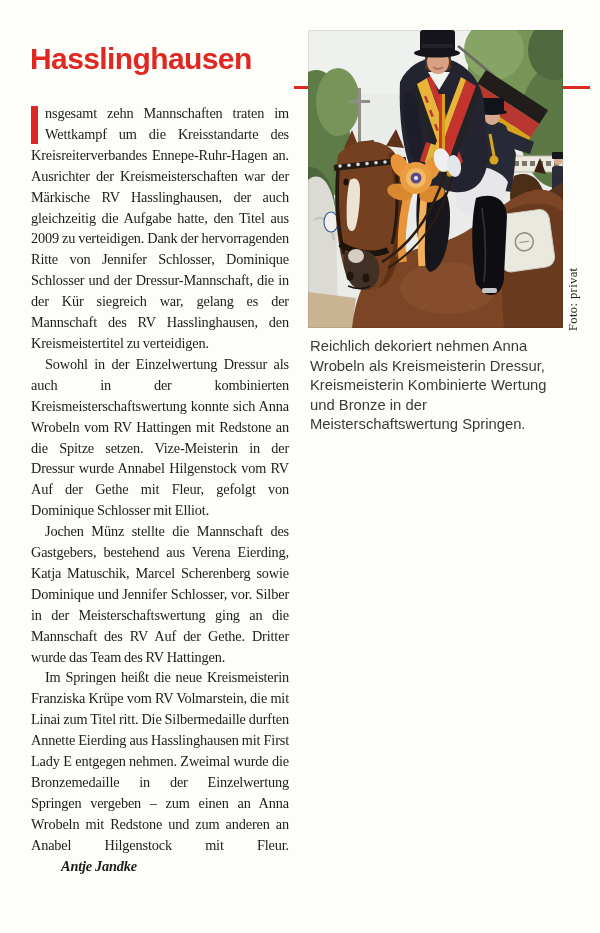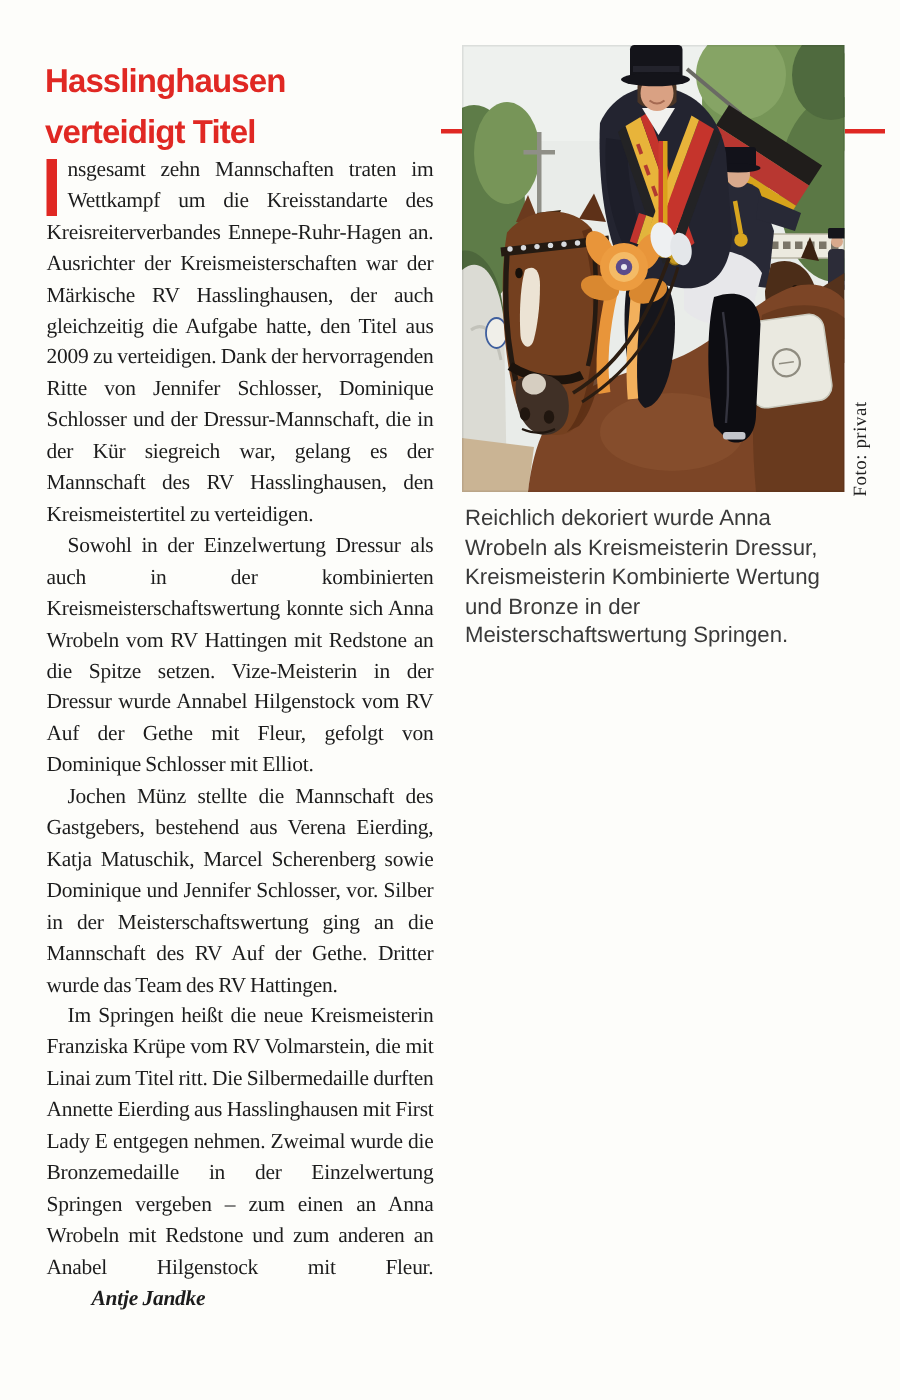--- a/index.html
+++ b/index.html
@@ -8,21 +8,21 @@
     background:#fdfdfa;
     font-family:"Liberation Serif",serif;
     position:relative;
   }
   .page{position:absolute;inset:0;}
 
   
   .headline{
     position:absolute;left:30px;top:22px;width:280px;
     font-family:"Liberation Sans",sans-serif;
-    font-weight:bold;font-size:22px;line-height:34px;
+    font-weight:bold;font-size:30px;line-height:34px;
     letter-spacing:-0.6px;color:var(--accent,#e02823);
   }
   .headline span{display:block;}
 
   
   .red-rule{
     position:absolute;left:294px;top:86px;width:296px;height:3px;
     background:var(--accent,#e02823);z-index:1;
   }
 
@@ -73,21 +73,20 @@
     font-size:16.5px;color:#222;
   }
 </style>
 </head>
 <body>
 
 <div class="page">
 
   <h1 class="headline">
     <span>Hasslinghausen</span>
-    <span>verteidigt Titel</span>
   </h1>
 
   <div class="red-rule"></div>
 
   <div class="column">
     <p><span class="dropcap">I</span><span>nsgesamt zehn Mannschaften traten im Wettkampf um die Kreisstandarte des Kreisreiterverbandes Ennepe-Ruhr-Hagen an. Ausrichter der Kreismeisterschaften war der Märkische RV Hasslinghausen, der auch gleichzeitig die Aufgabe hatte, den Titel aus 2009 zu verteidigen. Dank der hervorragenden Ritte von Jennifer Schlosser, Dominique Schlosser und der Dressur-Mannschaft, die in der Kür siegreich war, gelang es der Mannschaft des RV Hasslinghausen, den Kreismeistertitel zu verteidigen.</span></p>
     <p class="indent"><span>Sowohl in der Einzelwertung Dressur als auch in der kombinierten Kreismeisterschaftswertung konnte sich Anna Wrobeln vom RV Hattingen mit Redstone an die Spitze setzen. Vize-Meisterin in der Dressur wurde Annabel Hilgenstock vom RV Auf der Gethe mit Fleur, gefolgt von Dominique Schlosser mit Elliot.</span></p>
     <p class="indent"><span>Jochen Münz stellte die Mannschaft des Gastgebers, bestehend aus Verena Eierding, Katja Matuschik, Marcel Scherenberg sowie Dominique und Jennifer Schlosser, vor. Silber in der Meisterschaftswertung ging an die Mannschaft des RV Auf der Gethe. Dritter wurde das Team des RV Hattingen.</span></p>
     <p class="indent"><span>Im Springen heißt die neue Kreismeisterin Franziska Krüpe vom RV Volmarstein, die mit Linai zum Titel ritt. Die Silbermedaille durften Annette Eierding aus Hasslinghausen mit First Lady E entgegen nehmen. Zweimal wurde die Bronzemedaille in der Einzelwertung Springen vergeben – zum einen an Anna Wrobeln mit Redstone und zum anderen an Anabel Hilgenstock mit Fleur.</span><span class="author">Antje Jandke</span></p>
   </div>
@@ -267,16 +266,16 @@
         <ellipse cx="134" cy="130" rx="8" ry="12" fill="#eef0f2" transform="rotate(-15 134 130)"></ellipse>
         <ellipse cx="146" cy="136" rx="7" ry="11" fill="#e4e7ea" transform="rotate(-10 146 136)"></ellipse>
       </g>
 
       <rect x="0.5" y="0.5" width="254" height="297" fill="none" stroke="#000000" stroke-opacity="0.08"></rect>
     </svg>
   </div>
 
   <div class="photo-credit">Foto: privat</div>
 
-  <div class="caption">Reichlich dekoriert wurde Anna Wrobeln als Kreismeisterin Dressur, Kreismeisterin Kombinierte Wertung und Bronze in der Meisterschaftswertung Springen.</div>
+  <div class="caption">Reichlich dekoriert nehmen Anna Wrobeln als Kreismeisterin Dressur, Kreismeisterin Kombinierte Wertung und Bronze in der Meisterschaftswertung Springen.</div>
 
 
 </div>
 
 </body></html>

